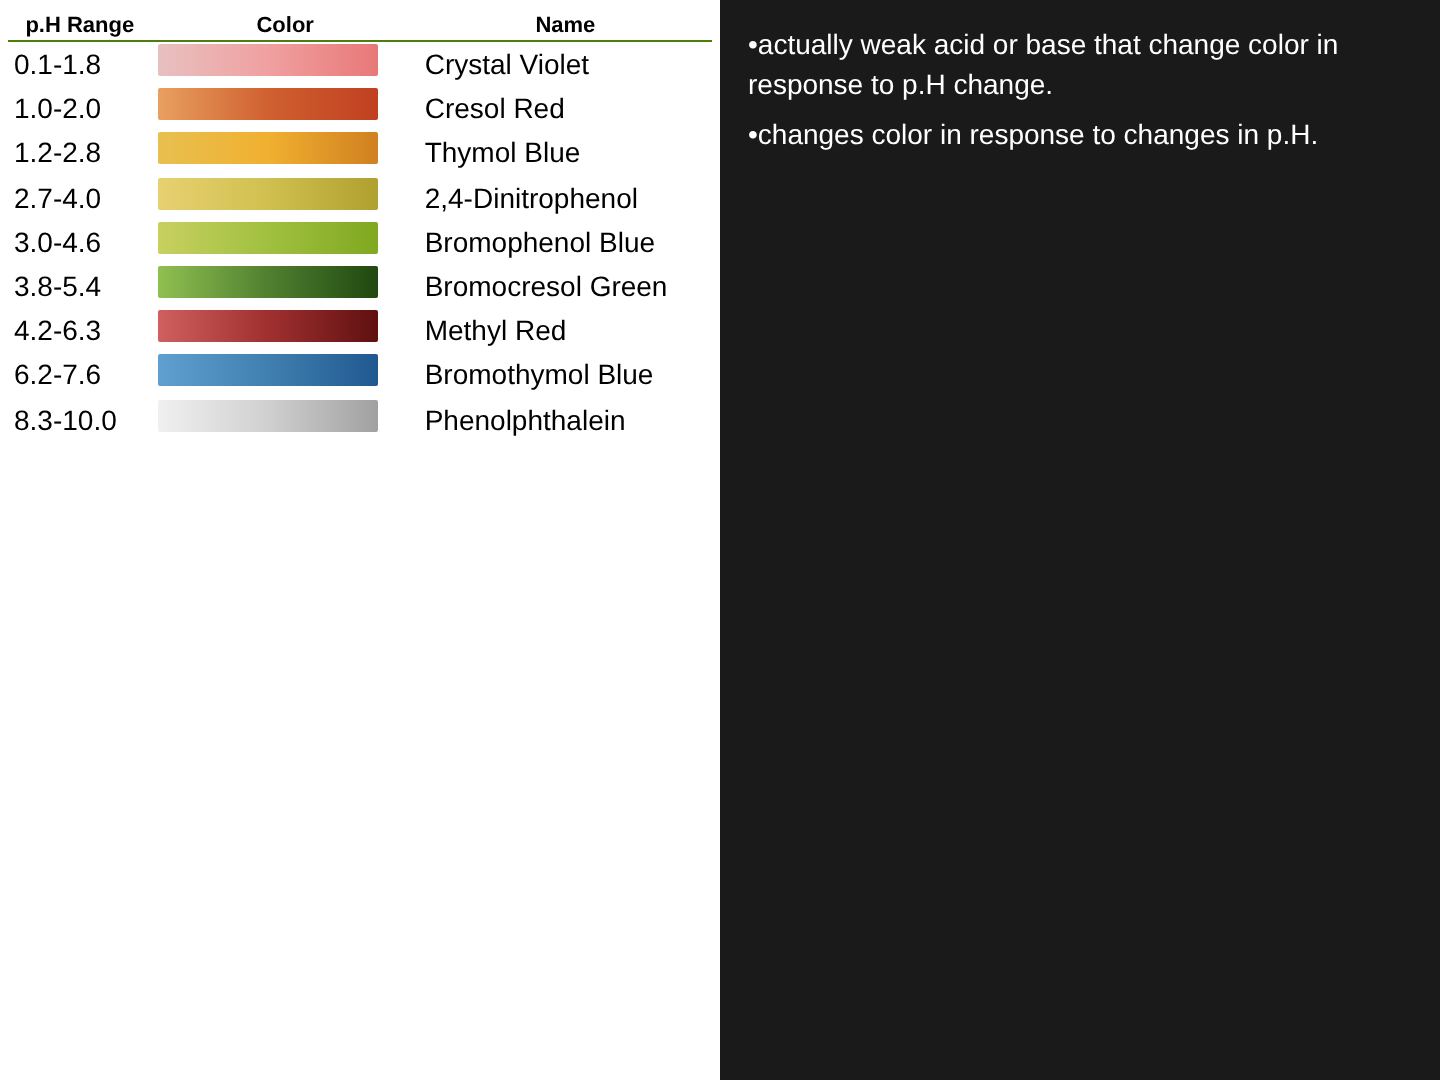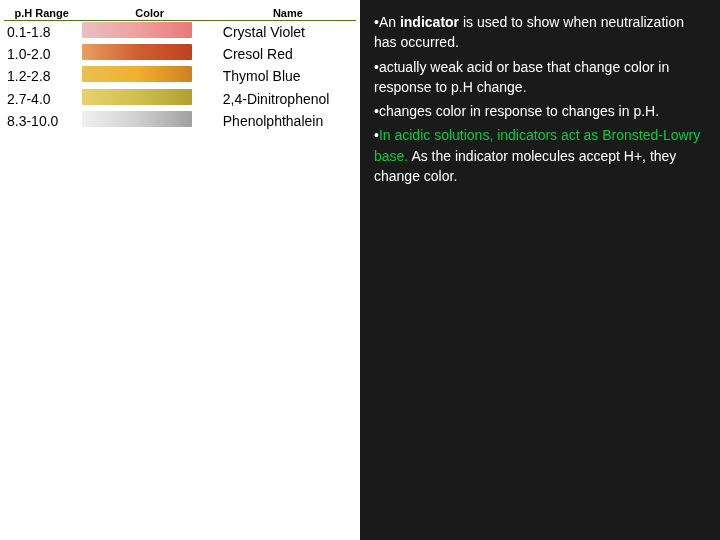--- a/index.html
+++ b/index.html
@@ -89,35 +89,48 @@
           <td>1.2-2.8</td>
           <td><span class="color-bar" style="background: linear-gradient(to right, rgb(232, 192, 80), rgb(240, 176, 48), rgb(208, 128, 32));"></span></td>
           <td>Thymol Blue</td>
         </tr>
         <tr>
           <td>2.7-4.0</td>
           <td><span class="color-bar" style="background: linear-gradient(to right, rgb(232, 208, 112), rgb(208, 192, 80), rgb(176, 160, 48));"></span></td>
           <td>2,4-Dinitrophenol</td>
         </tr>
         <tr>
+          <td>3.0-4.6</td>
+          <td><span class="color-bar" style="background: linear-gradient(to right, rgb(200, 208, 96), rgb(160, 192, 64), rgb(128, 168, 32));"></span></td>
+          <td>Bromophenol Blue</td>
+        </tr>
+        <tr>
+          <td>3.8-5.4</td>
+          <td><span class="color-bar" style="background: linear-gradient(to right, rgb(144, 192, 80), rgb(80, 128, 48), rgb(32, 72, 16));"></span></td>
+          <td>Bromocresol Green</td>
+        </tr>
+        <tr>
+          <td>4.2-6.3</td>
+          <td><span class="color-bar" style="background: linear-gradient(to right, rgb(208, 96, 96), rgb(160, 48, 48), rgb(96, 16, 16));"></span></td>
+          <td>Methyl Red</td>
+        </tr>
+        <tr>
+          <td>6.2-7.6</td>
+          <td><span class="color-bar" style="background: linear-gradient(to right, rgb(96, 160, 208), rgb(64, 128, 176), rgb(32, 88, 144));"></span></td>
+          <td>Bromothymol Blue</td>
+        </tr>
+        <tr>
           <td>8.3-10.0</td>
           <td><span class="color-bar" style="background: linear-gradient(to right, rgb(240, 240, 240), rgb(208, 208, 208), rgb(160, 160, 160));"></span></td>
           <td>Phenolphthalein</td>
         </tr>
       </tbody>
   </table>
 </div>
 
 <div id="right-panel">
   <span class="bullet-point black-text">
-    •An <strong>indicator</strong><span> is used to show when neutralization has occurred.</span>
-  </span>
-  <span class="bullet-point black-text">
     •<span>actually weak acid or base that change color in response to p.H change.</span>
   </span>
   <span class="bullet-point black-text">
     •<span>changes color in response to changes in p.H.</span>
   </span>
-  <span class="bullet-point">
-    •<span class="green-text">In acidic solutions, indicators act as Bronsted-Lowry base.</span>
-    <span class="black-text"> As the indicator molecules accept H+, they change color.</span>
-  </span>
 </div>
 
 </body></html>

